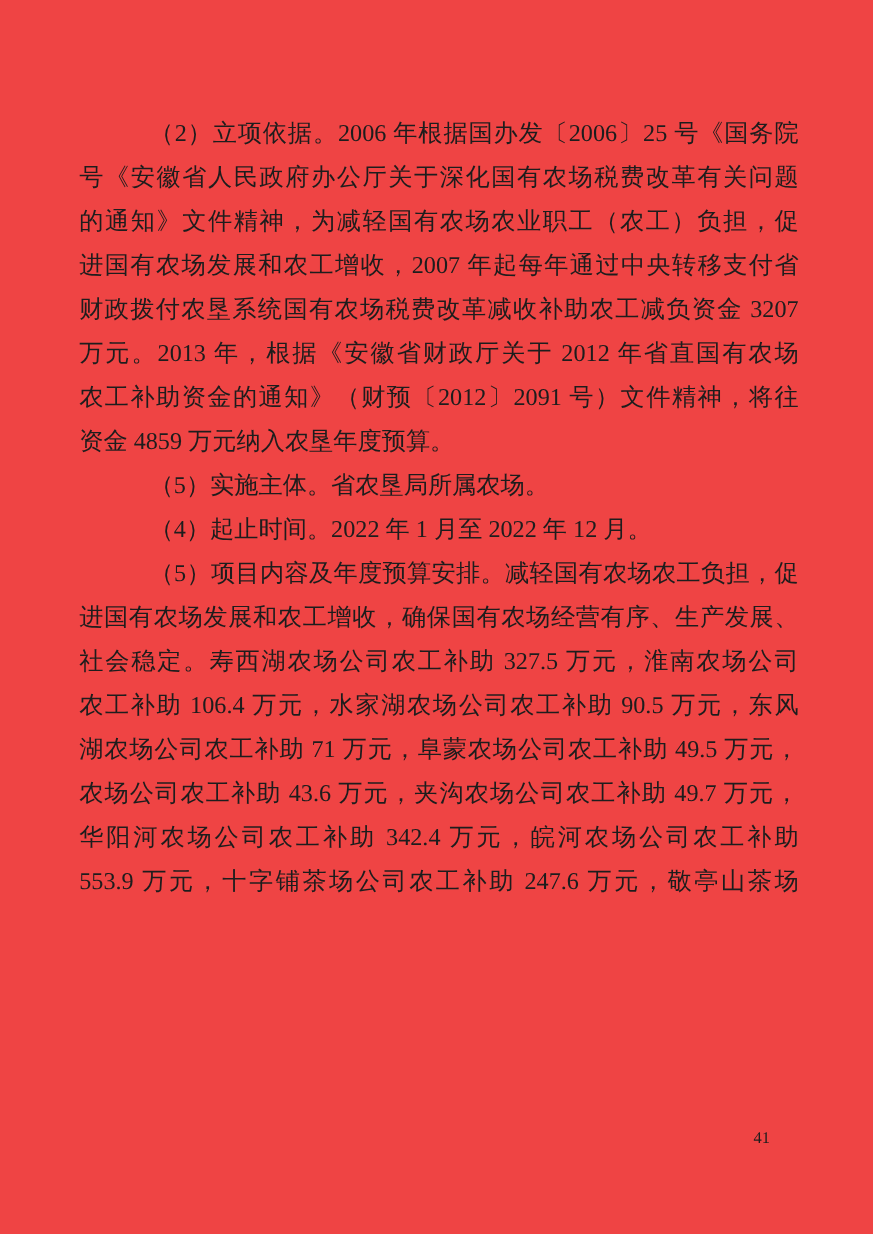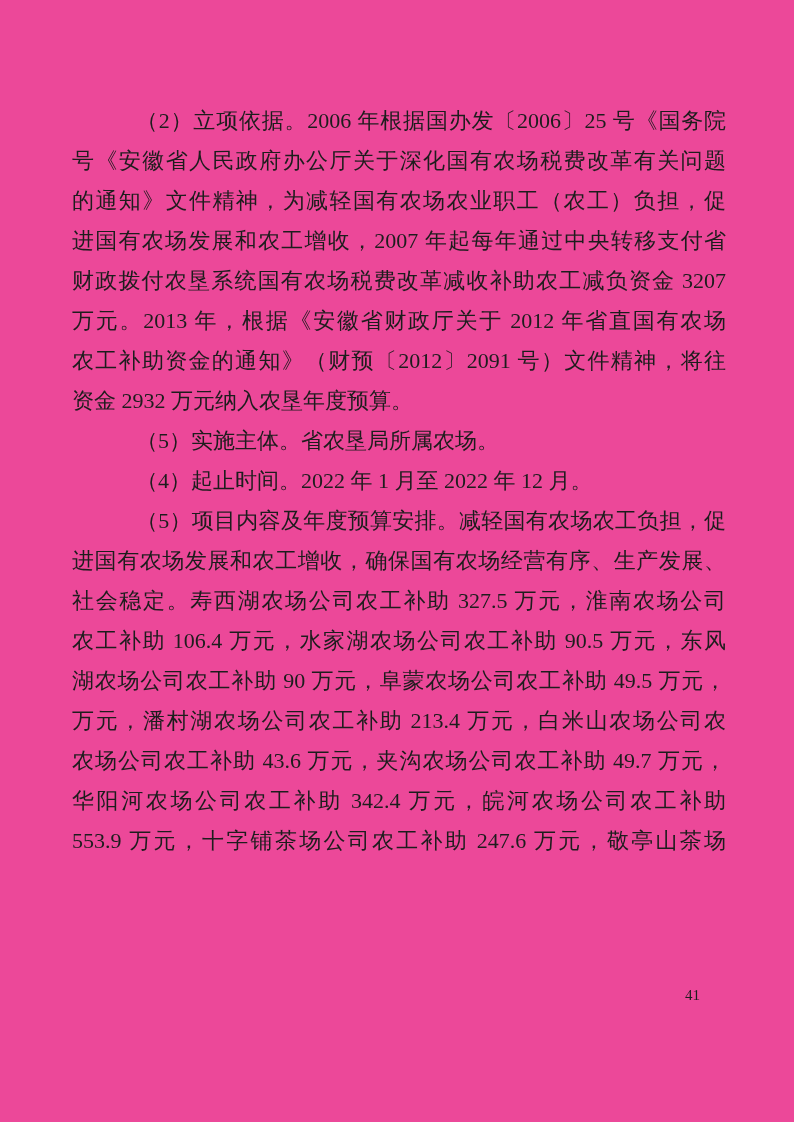--- a/index.html
+++ b/index.html
@@ -4,21 +4,21 @@
 <style>
   html, body {
     margin: 0;
     padding: 0;
     background: #ffffff;
   }
   .page {
     position: relative;
     width: 794px;
     height: 1122px;
-    background: #ec4899;
+    background: #ef4444;
     overflow: hidden;
     font-family: "Liberation Serif", "DejaVu Serif", serif;
     color: #1d1d1d;
   }
   .text-block {
     position: absolute;
     left: 72px;
     top: 101px;
     width: 654px;
   }
@@ -34,47 +34,46 @@
     white-space: normal;
     text-align: justify;
     text-align-last: justify;
     text-justify: inter-character;
   }
   .ln.ind {
     text-indent: 64px;
   }
   .page-number {
     position: absolute;
-    top: 986px;
+    top: 1026px;
     right: 94px;
     font-size: 15px;
     line-height: 18px;
     color: #1d1d1d;
     font-family: "Liberation Serif", "DejaVu Serif", serif;
   }
 </style>
 </head>
 <body>
 
 <div class="page">
   <div class="text-block">
     <div class="ln j ind">（2）立项依据。2006 年根据国办发〔2006〕25 号《国务院</div>
     <div class="ln j">号《安徽省人民政府办公厅关于深化国有农场税费改革有关问题</div>
     <div class="ln j">的通知》文件精神，为减轻国有农场农业职工（农工）负担，促</div>
     <div class="ln j">进国有农场发展和农工增收，2007 年起每年通过中央转移支付省</div>
     <div class="ln j">财政拨付农垦系统国有农场税费改革减收补助农工减负资金 3207</div>
     <div class="ln j">万元。2013 年，根据《安徽省财政厅关于 2012 年省直国有农场</div>
     <div class="ln j">农工补助资金的通知》（财预〔2012〕2091 号）文件精神，将往</div>
-    <div class="ln">资金 2932 万元纳入农垦年度预算。</div>
+    <div class="ln">资金 4859 万元纳入农垦年度预算。</div>
     <div class="ln ind">（5）实施主体。省农垦局所属农场。</div>
     <div class="ln ind">（4）起止时间。2022 年 1 月至 2022 年 12 月。</div>
     <div class="ln j ind">（5）项目内容及年度预算安排。减轻国有农场农工负担，促</div>
     <div class="ln j">进国有农场发展和农工增收，确保国有农场经营有序、生产发展、</div>
     <div class="ln j">社会稳定。寿西湖农场公司农工补助 327.5 万元，淮南农场公司</div>
     <div class="ln j">农工补助 106.4 万元，水家湖农场公司农工补助 90.5 万元，东风</div>
-    <div class="ln j">湖农场公司农工补助 90 万元，阜蒙农场公司农工补助 49.5 万元，</div>
-    <div class="ln j">万元，潘村湖农场公司农工补助 213.4 万元，白米山农场公司农</div>
+    <div class="ln j">湖农场公司农工补助 71 万元，阜蒙农场公司农工补助 49.5 万元，</div>
     <div class="ln j">农场公司农工补助 43.6 万元，夹沟农场公司农工补助 49.7 万元，</div>
     <div class="ln j">华阳河农场公司农工补助 342.4 万元，皖河农场公司农工补助</div>
     <div class="ln j">553.9 万元，十字铺茶场公司农工补助 247.6 万元，敬亭山茶场</div>
   </div>
   <div class="page-number">41</div>
 </div>
 
 </body></html>

